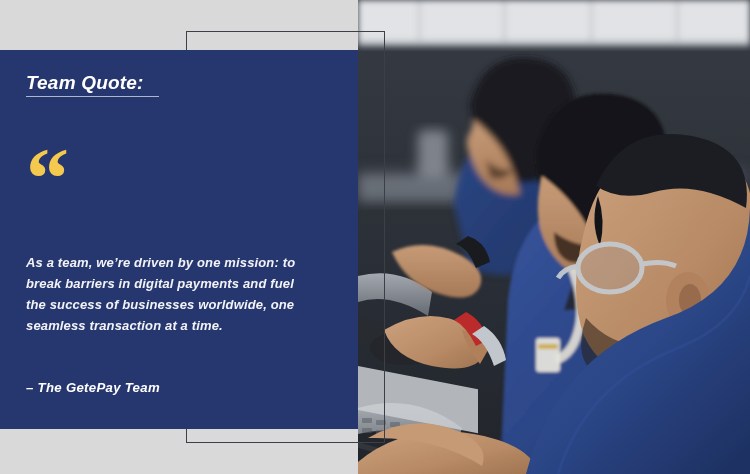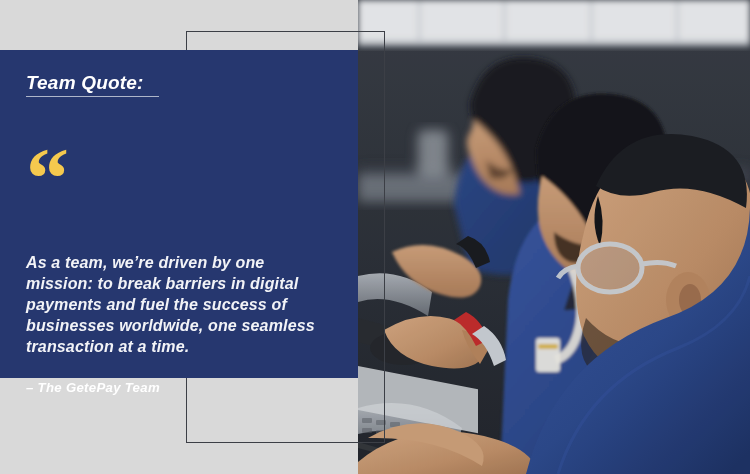--- a/index.html
+++ b/index.html
@@ -39,21 +39,21 @@
     box-sizing: border-box;
     pointer-events: none;
   }
 
   
   .card {
     position: absolute;
     left: 0;
     top: 50px;
     width: 358px;
-    height: 328px;
+    height: 379px;
     background: #26376f;
   }
 
   .heading {
     position: absolute;
     left: 26px;
     top: 22px;
     color: #ffffff;
     font-size: 19px;
     font-style: italic;
@@ -84,21 +84,21 @@
     letter-spacing: -1px;
     user-select: none;
   }
 
   .quote-text {
     position: absolute;
     left: 26px;
     top: 202px;
     width: 290px;
     color: #f2f3f7;
-    font-size: 16px;
+    font-size: 13px;
     line-height: 21px;
     font-style: italic;
     font-weight: bold;
     letter-spacing: 0.15px;
   }
 
   .attribution {
     position: absolute;
     left: 26px;
     top: 330px;

